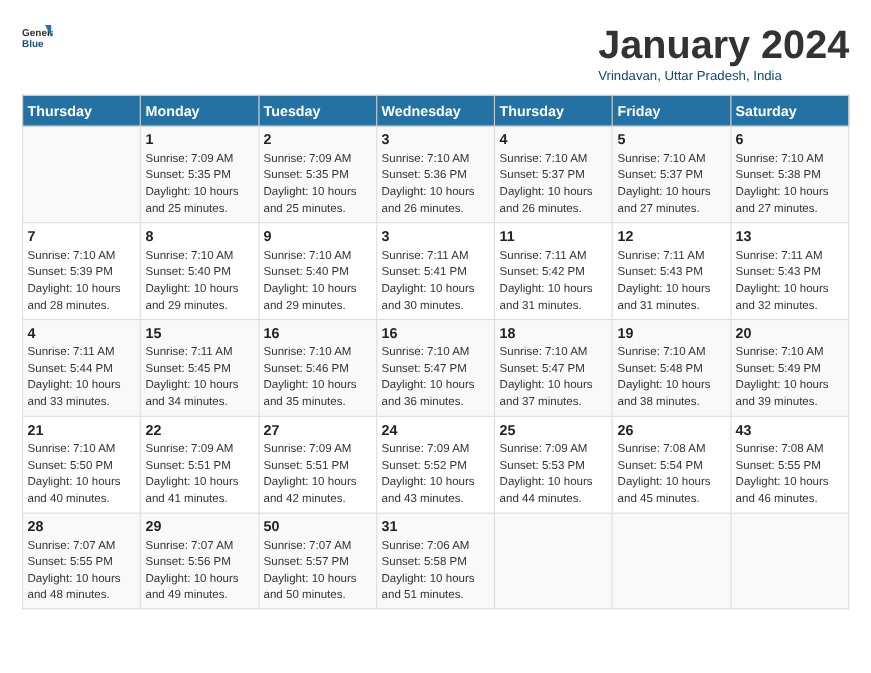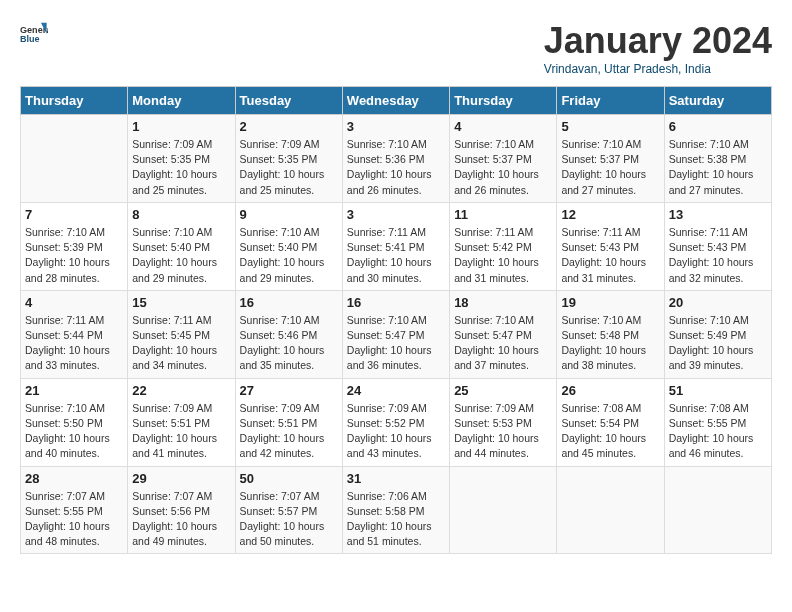--- a/index.html
+++ b/index.html
@@ -290,21 +290,21 @@
 and 44 minutes.</div>
         </td>
         <td>
           <div class="day-number">26</div>
           <div class="day-info" style="white-space: pre-line;">Sunrise: 7:08 AM
 Sunset: 5:54 PM
 Daylight: 10 hours
 and 45 minutes.</div>
         </td>
         <td>
-          <div class="day-number">51</div>
+          <div class="day-number">43</div>
           <div class="day-info" style="white-space: pre-line;">Sunrise: 7:08 AM
 Sunset: 5:55 PM
 Daylight: 10 hours
 and 46 minutes.</div>
         </td>
       </tr>
       <tr>
         <td>
           <div class="day-number">28</div>
           <div class="day-info" style="white-space: pre-line;">Sunrise: 7:07 AM

